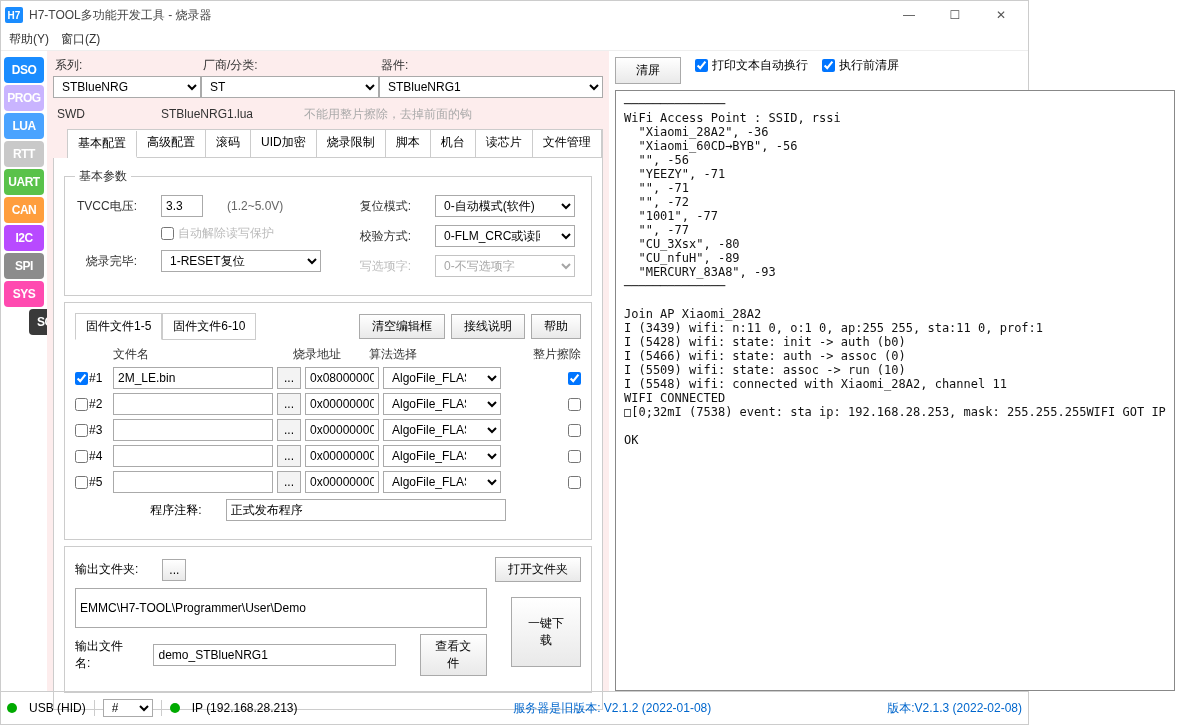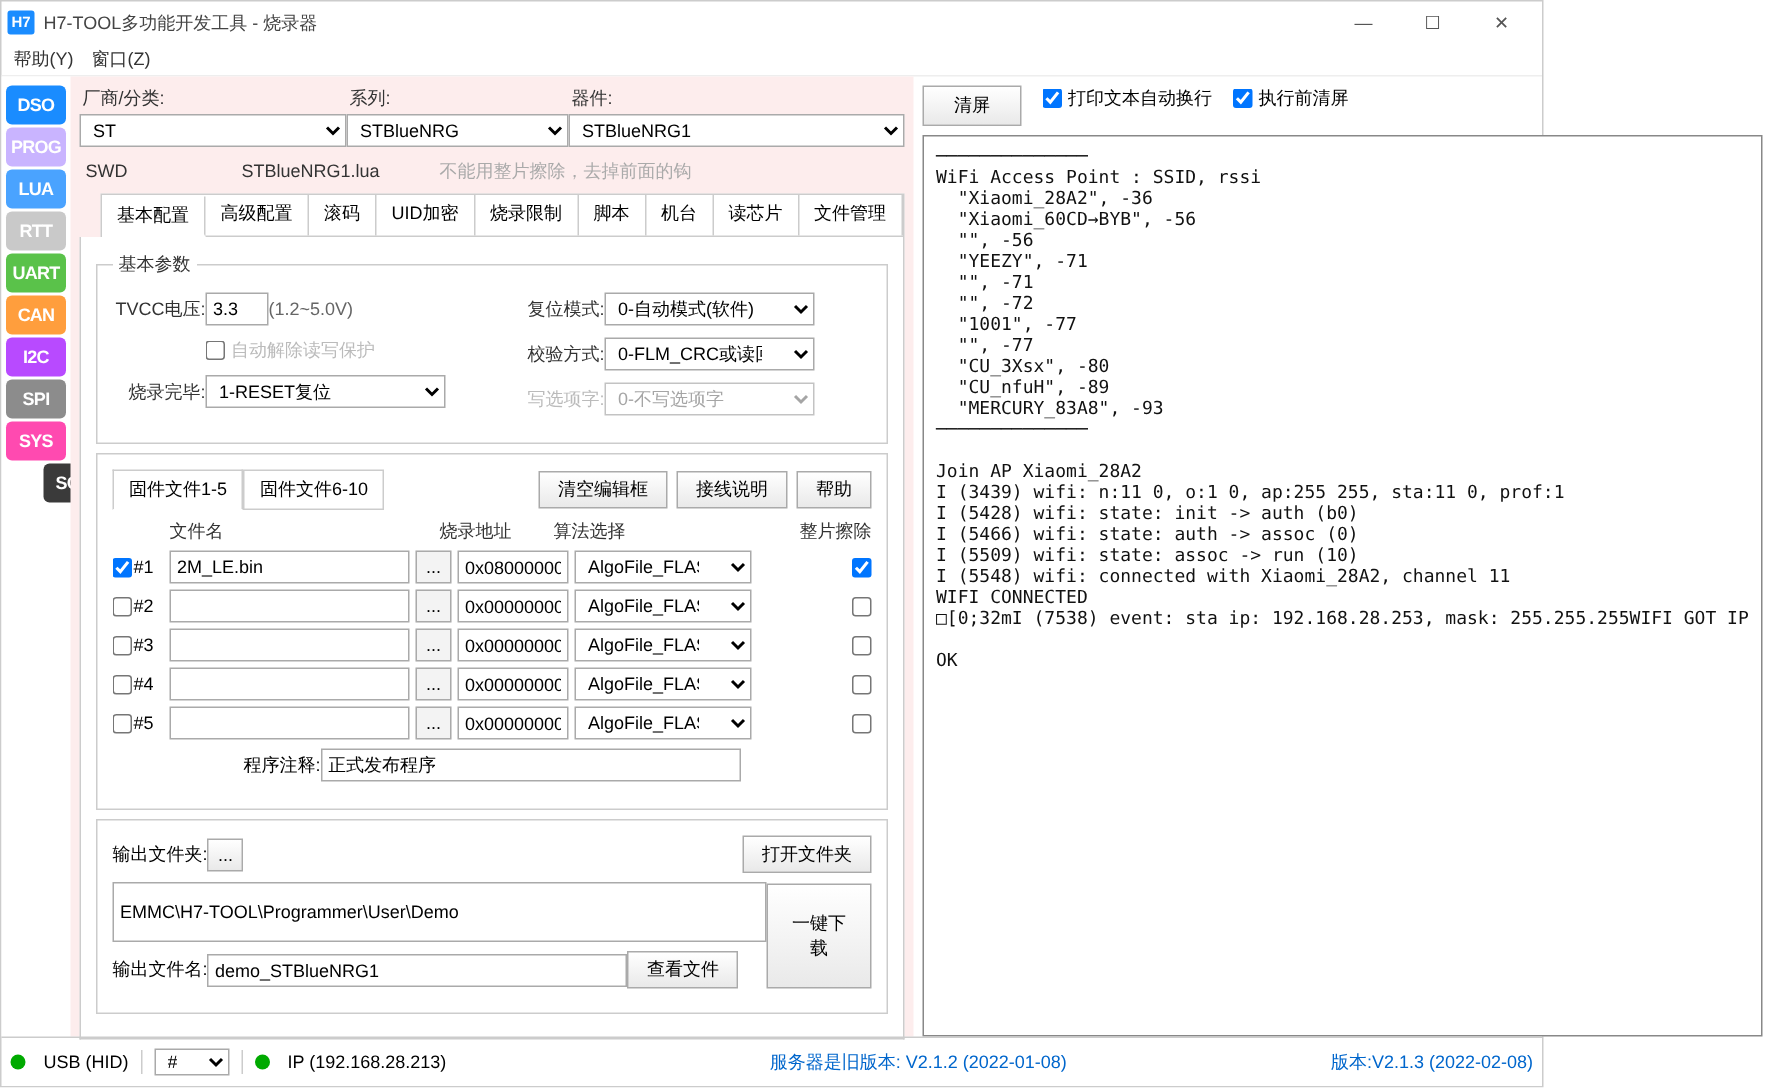--- a/index.html
+++ b/index.html
@@ -21,21 +21,21 @@
 select, input[type=text] { border: 1px solid #aaa; background: #fff; height: 22px; padding: 0 4px; font-size: 12px; }
 select { padding-right: 18px; }
 .swd-row { display: flex; gap: 16px; align-items: baseline; margin: 4px 0 6px 4px; color: #333; }
 .swd-row .hint { color: #aaa; }
 .tabstrip { display: flex; background: #fff; border: 1px solid #ccc; margin-left: 14px; }
 .tabstrip div { padding: 4px 10px; border-right: 1px solid #ccc; cursor: pointer; }
 .tabstrip div.active { background: #fff; border-bottom: 2px solid #fff; position: relative; top: 1px; }
 .tabbody { background: #fff; border: 1px solid #ccc; border-top: none; padding: 10px; }
 fieldset { border: 1px solid #ccc; padding: 10px; margin-bottom: 6px; }
 fieldset legend { padding: 0 4px; color: #333; }
-.row { display: flex; align-items: center; gap: 0; margin-bottom: 8px; }
+.row { display: flex; align-items: center; gap: 24px; margin-bottom: 8px; }
 .lbl { width: 62px; text-align: right; color: #333; white-space: nowrap; }
 .lbl2 { width: 60px; text-align: right; color: #333; white-space: nowrap; }
 .hint2 { color: #666; }
 .disabled-text { color: #bbb; }
 .btn { border: 1px solid #aaa; background: linear-gradient(#fff,#e9e9e9); padding: 3px 12px; cursor: pointer; font-size: 12px; }
 .file-tabs { display: flex; }
 .file-tabs div { border: 1px solid #ccc; padding: 4px 10px; background: #fff; cursor: pointer; }
 .file-tabs div.active { border-bottom-color: #fff; position: relative; z-index: 1; }
 .file-head { display: flex; font-size: 12px; color: #333; margin: 6px 0 4px; }
 .file-head .c1 { width: 38px; }
@@ -83,37 +83,37 @@
         <div class="side-btn" style="background: rgb(90, 194, 74);">UART</div>
         <div class="side-btn" style="background: rgb(255, 158, 61);">CAN</div>
         <div class="side-btn" style="background: rgb(184, 74, 255);">I2C</div>
         <div class="side-btn" style="background: rgb(140, 140, 140);">SPI</div>
         <div class="side-btn" style="background: rgb(255, 74, 176);">SYS</div>
         <div class="side-btn" style="background: rgb(58, 58, 58); margin-left: 28px;">SCR</div>
       </div>
     <div class="main">
       <div class="left-pane">
         <div class="topsel">
+          <div class="topsel-col" style="width:148px">
+            <span class="topsel-label">系列:</span>
+            <select><option>STBlueNRG</option></select>
+          </div>
           <div class="topsel-col" style="width:178px">
             <span class="topsel-label">厂商/分类:</span>
             <select><option>ST</option></select>
-          </div>
-          <div class="topsel-col" style="width:148px">
-            <span class="topsel-label">系列:</span>
-            <select><option>STBlueNRG</option></select>
           </div>
           <div class="topsel-col" style="flex:1">
             <span class="topsel-label">器件:</span>
             <select><option>STBlueNRG1</option></select>
           </div>
         </div>
         <div class="swd-row">
           <span>SWD</span>
           <span style="margin-left:60px">STBlueNRG1.lua</span>
-          <span class="hint" style="margin-left:24px">不能用整片擦除，去掉前面的钩</span>
+          <span class="hint" style="margin-left:35px">不能用整片擦除，去掉前面的钩</span>
         </div>
         <div class="tabstrip" id="tabs">
             <div class="active">基本配置</div>
             <div>高级配置</div>
             <div>滚码</div>
             <div>UID加密</div>
             <div>烧录限制</div>
             <div>脚本</div>
             <div>机台</div>
             <div>读芯片</div>

